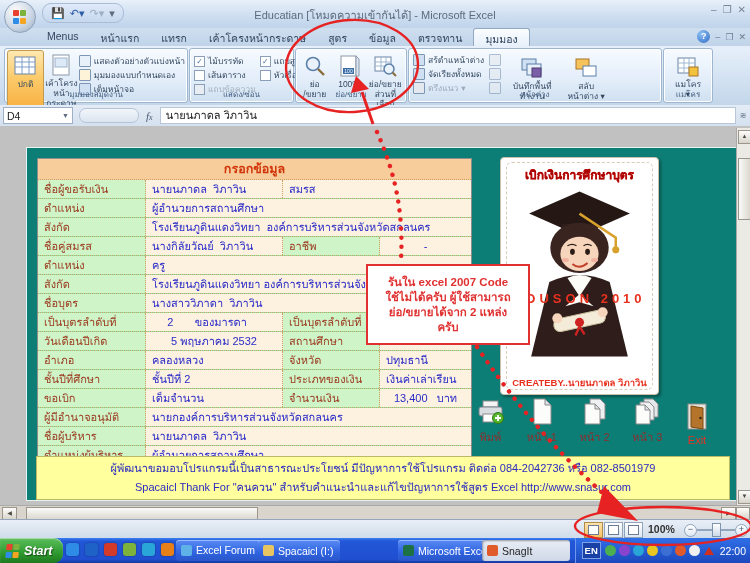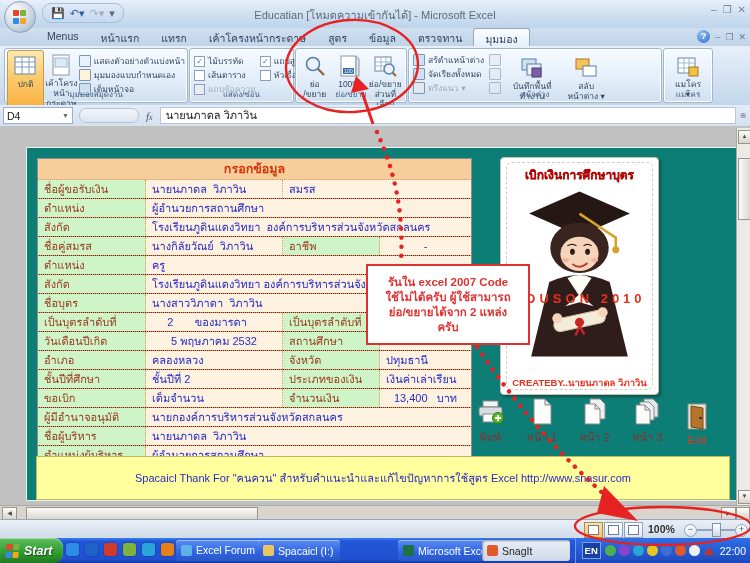--- a/index.html
+++ b/index.html
@@ -62,21 +62,21 @@
   #fchev{width:14px;text-align:center;font-size:8px;color:#5c6b80;}
   
   #sheet{left:0;top:126px;width:750px;height:379px;background:#c2c1c1;}
   #panel{left:27px;top:148px;width:710px;height:352px;background:#0d7e76;outline:1px solid #e6f4f1;}
   #vscroll{left:736px;top:128px;width:13px;height:377px;background:#eceae4;border-left:1px solid #a9a9a9;}
   .varrow{position:absolute;left:1px;width:11px;height:12px;background:linear-gradient(#fdfdfc,#d8d4ca);
     border:1px solid #9a968c;font-size:6px;text-align:center;line-height:11px;color:#4c4a42;}
   #vthumb{position:absolute;left:1px;top:30px;width:11px;height:60px;background:linear-gradient(90deg,#fafaf8,#dcd8cf);
     border:1px solid #9a968c;}
   
-  #form{left:37px;top:158px;width:433px;border:1px solid #8d8d8d;background:#7f1d1d;}
+  #form{left:37px;top:158px;width:433px;border:1px solid #8d8d8d;background:#86efac;}
   #formTitle{height:20px;background:#f6cd9b;color:#d2340a;font-weight:bold;font-size:12.5px;
     text-align:center;line-height:20px;border-bottom:1px dotted #cf9d62;}
   .frow{display:flex;height:18px;border-bottom:1px dotted #cf9d62;}
   .frow:last-child{border-bottom:none;}
   .cell{font-size:11px;line-height:18px;padding:0 6px;overflow:hidden;white-space:pre;}
   .cell.lab{background:#cef4c8;color:#9c3a20;border-right:1px dotted #cf9d62;flex:none;}
   .cell.val{background:#fcf2df;color:#2a2ac8;border-right:1px dotted #cf9d62;}
   .cell:last-child{border-right:none;}
   .cell.ctr{text-align:center;}
   .w0{width:95px;} .w1{width:124px;flex:none;} .w2{width:84px;} .wf{flex:1;}
@@ -516,20 +516,21 @@
       <span><svg width="24" height="28" viewBox="0 0 24 28">
           <rect x="3" y="1" width="18" height="25" fill="#e8e4da" stroke="#8a8a8a"></rect>
           <path d="M6 3 L18 5 L18 26 L6 24 Z" fill="#b5742c" stroke="#7a4a14"></path>
           <circle cx="15.5" cy="15" r="1.3" fill="#3a2a14"></circle>
         </svg></span>
       <span>Exit</span>
     </div>
   </div>
 
 <div id="ybar" class="abs">
+  <div>ผู้พัฒนาขอมอบโปรแกรมนี้เป็นสาธารณะประโยชน์ มีปัญหาการใช้โปรแกรม ติดต่อ 084-2042736 หรือ 082-8501979</div>
   <div>Spacaicl Thank For "คนควน"  สำหรับคำแนะนำและแก้ไขปัญหาการใช้สูตร Excel http://www.snasur.com</div>
 </div>
 
 <div id="callout" class="abs">
     <div>รันใน excel 2007 Code</div>
     <div>ใช้ไม่ได้ครับ ผู้ใช้สามารถ</div>
     <div>ย่อ/ขยายได้จาก 2 แหล่ง</div>
     <div>ครับ</div>
   </div>
 

